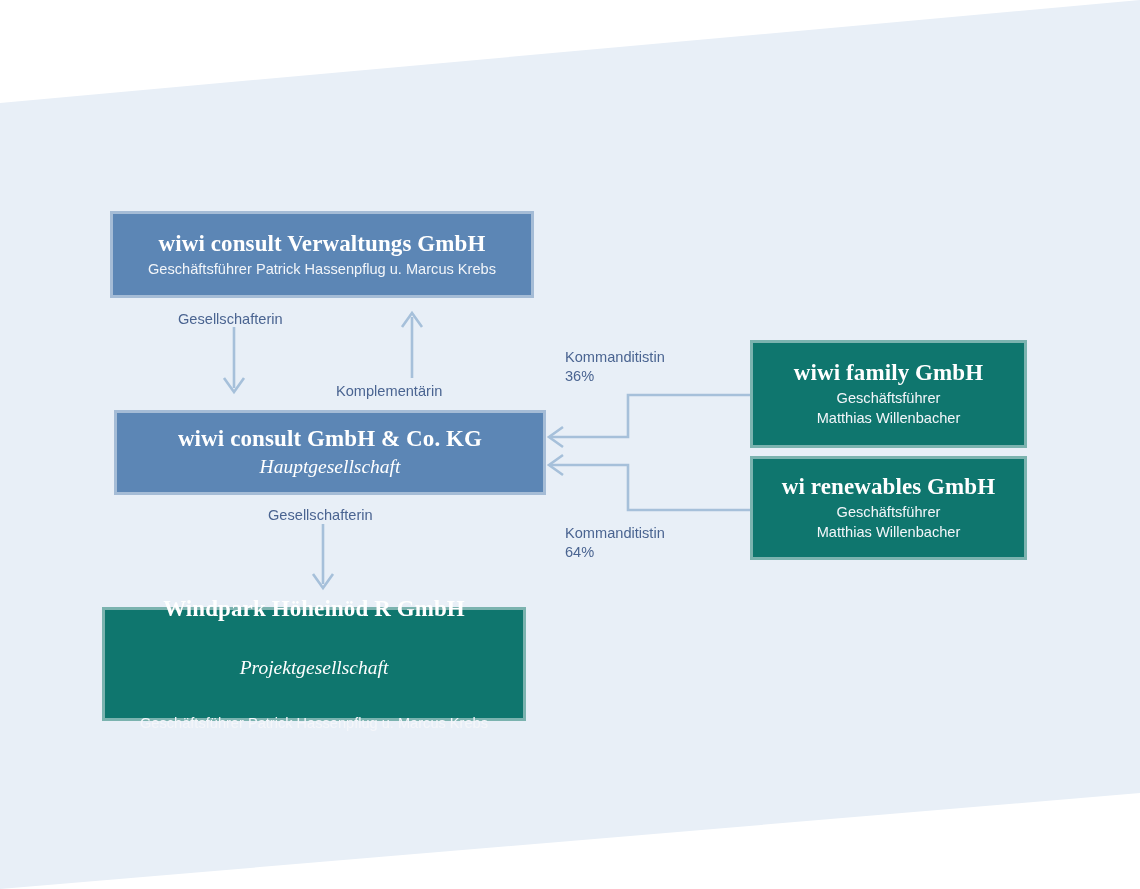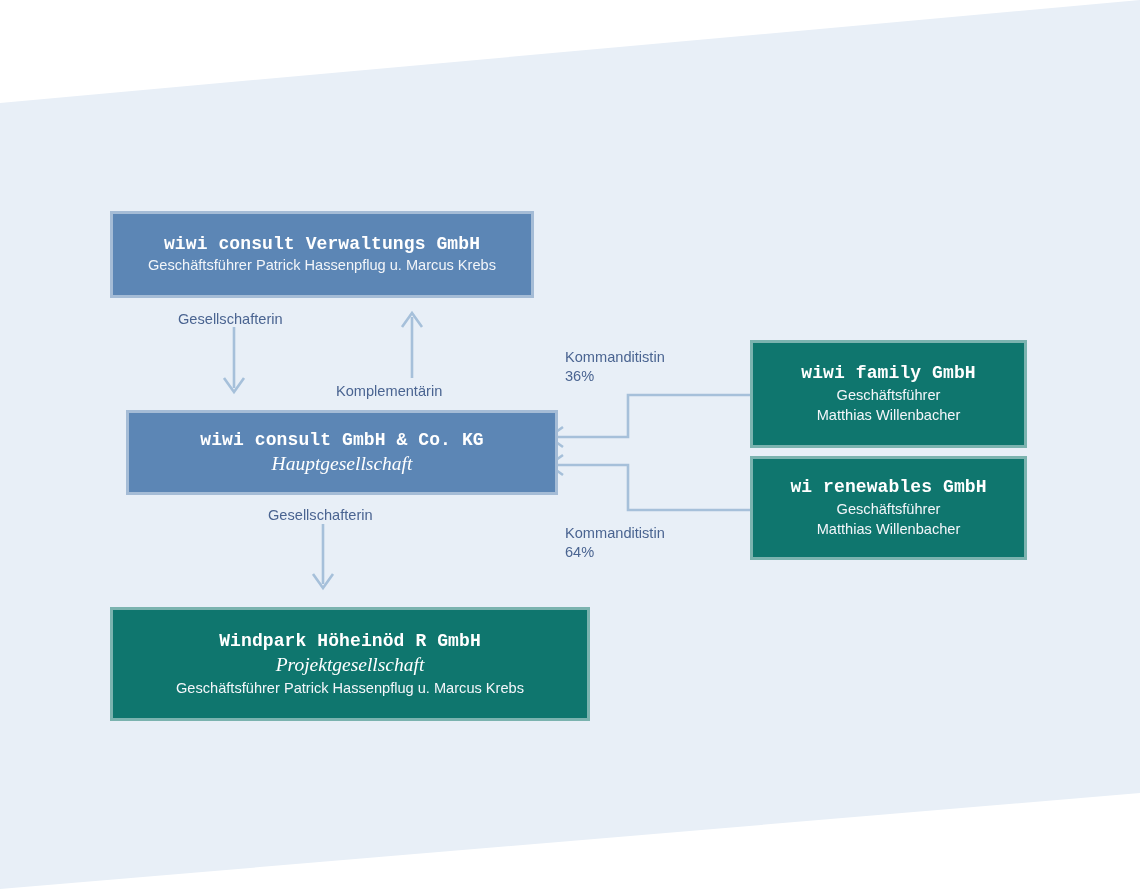--- a/index.html
+++ b/index.html
@@ -36,23 +36,23 @@
     align-items: center;
     justify-content: center;
     text-align: center;
     border: 3px solid rgba(255,255,255,0.45);
     padding: 4px 10px;
   }
   .box.blue { background: #5c86b5; }
   .box.grey { background: #0f766e; }
 
   .box-title {
-    font-family: Liberation Mono, monospace;
+    font-family: Liberation Serif, serif;
     font-weight: bold;
-    font-size: 18px;
+    font-size: 23px;
     color: #ffffff;
     line-height: 1.25;
     letter-spacing: 0.1px;
     white-space: nowrap;
     text-align: center;
   }
   .box-subtitle-italic {
     font-family: Liberation Serif, serif;
     font-style: italic;
     font-size: 19.5px;
@@ -119,26 +119,26 @@
       <polyline points="752,510 628,510 628,465 551,465"></polyline>
       <polyline points="563,455 549,465 563,475"></polyline>
     </g>
   </svg>
 
   <div class="box blue" style="left:110px; top:211px; width:424px; height:87px;">
     <div class="box-title">wiwi consult Verwaltungs GmbH</div>
     <div class="box-sub">Geschäftsführer Patrick Hassenpflug u. Marcus Krebs</div>
   </div>
 
-  <div class="box blue" style="left:126px; top:410px; width:432px; height:85px;">
+  <div class="box blue" style="left:114px; top:410px; width:432px; height:85px;">
     <div class="box-title">wiwi consult GmbH &amp; Co. KG</div>
     <div class="box-subtitle-italic">Hauptgesellschaft</div>
   </div>
 
-  <div class="box grey" style="left:110px; top:607px; width:480px; height:114px;">
+  <div class="box grey" style="left:102px; top:607px; width:424px; height:114px;gap:32px;">
     <div class="box-title">Windpark Höheinöd R GmbH</div>
     <div class="box-subtitle-italic">Projektgesellschaft</div>
     <div class="box-sub">Geschäftsführer Patrick Hassenpflug u. Marcus Krebs</div>
   </div>
 
   <div class="box grey" style="left:750px; top:340px; width:277px; height:108px;">
     <div class="box-title">wiwi family GmbH</div>
     <div class="box-sub">Geschäftsführer</div>
     <div class="box-sub">Matthias Willenbacher</div>
   </div>

